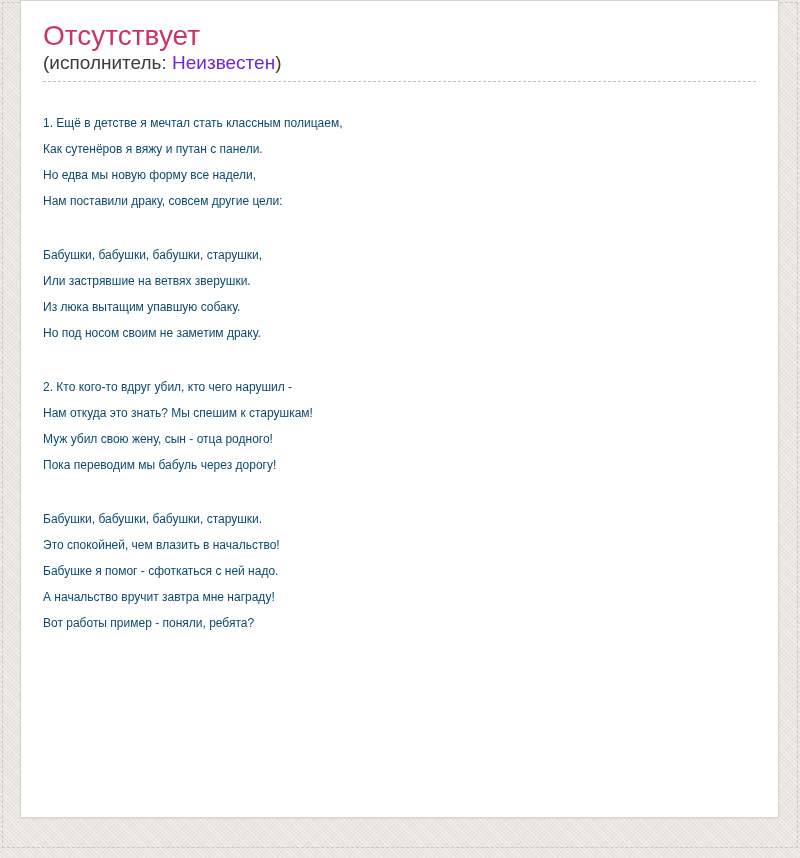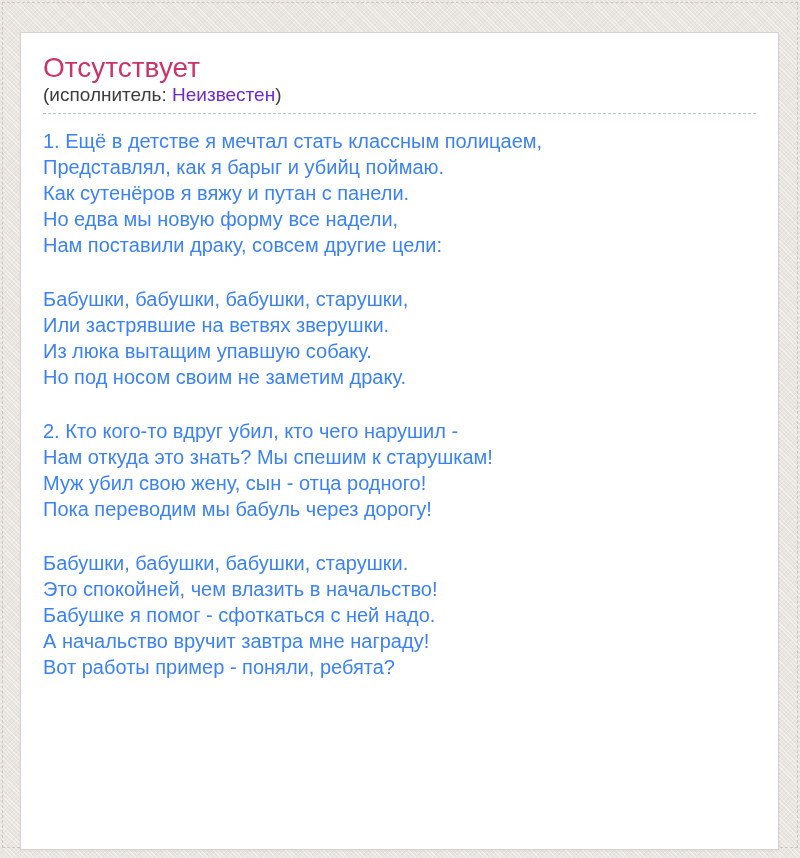--- a/index.html
+++ b/index.html
@@ -22,21 +22,21 @@
     left: 2px;
     top: 2px;
     right: 2px;
     bottom: 10px;
     border: 1px dashed #ccc7c1;
     pointer-events: none;
   }
   .card {
     position: absolute;
     left: 20px;
-    top: 32px;
+    top: 0;
     width: 759px;
     height: 818px;
     box-sizing: border-box;
     background: #ffffff;
     border: 1px solid #d7d3ce;
     box-shadow: 0 1px 2px rgba(0,0,0,0.05);
     padding: 20px 22px;
   }
   .title {
     margin: 0;
@@ -54,24 +54,24 @@
   .artist a {
     color: #6d28d9;
     text-decoration: none;
     cursor: pointer;
   }
   .divider {
     border-top: 1px dashed #b3c6ce;
     height: 0;
   }
   .lyrics {
-    margin-top: 14px;
-    font-size: 20px;
+    margin-top: 28px;
+    font-size: 12px;
     line-height: 26px;
-    color: #3b82f6;
+    color: #0c4a6e;
   }
   .stanza {
     margin: 0 0 28px 0;
   }
   .stanza:last-child {
     margin-bottom: 0;
   }
 </style>
 </head>
 <body>
@@ -83,21 +83,20 @@
   <h1 class="title">Отсутствует</h1>
 
   <div class="artist"><span>(исполнитель: </span><a>Неизвестен</a><span>)</span></div>
 
   <div class="divider"></div>
 
   <div class="lyrics">
 
     <div class="stanza">
       <div>1. Ещё в детстве я мечтал стать классным полицаем,</div>
-      <div>Представлял, как я барыг и убийц поймаю.</div>
       <div>Как сутенёров я вяжу и путан с панели.</div>
       <div>Но едва мы новую форму все надели,</div>
       <div>Нам поставили драку, совсем другие цели:</div>
     </div>
 
     <div class="stanza">
       <div>Бабушки, бабушки, бабушки, старушки,</div>
       <div>Или застрявшие на ветвях зверушки.</div>
       <div>Из люка вытащим упавшую собаку.</div>
       <div>Но под носом своим не заметим драку.</div>

